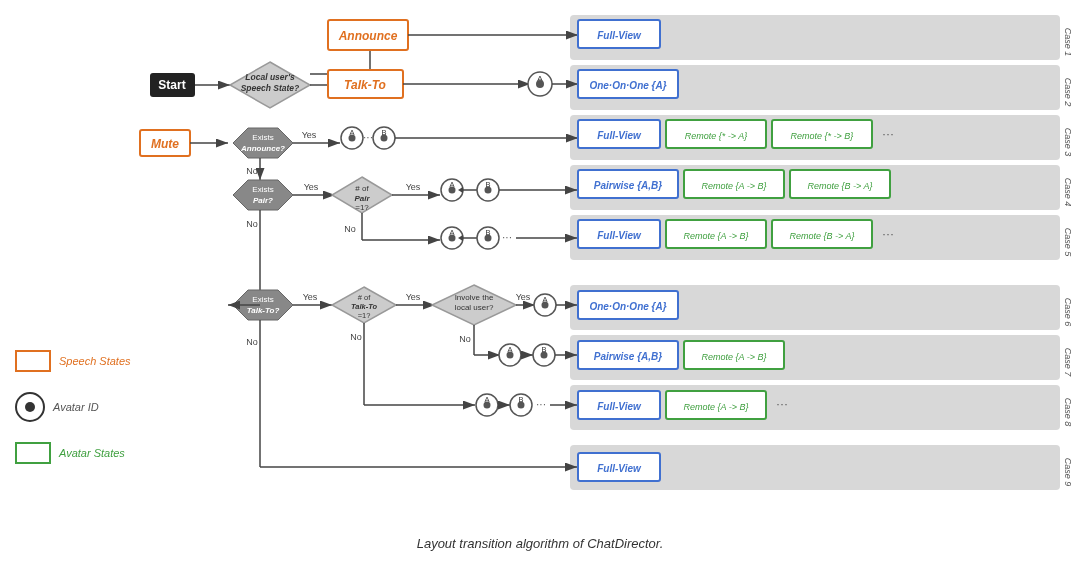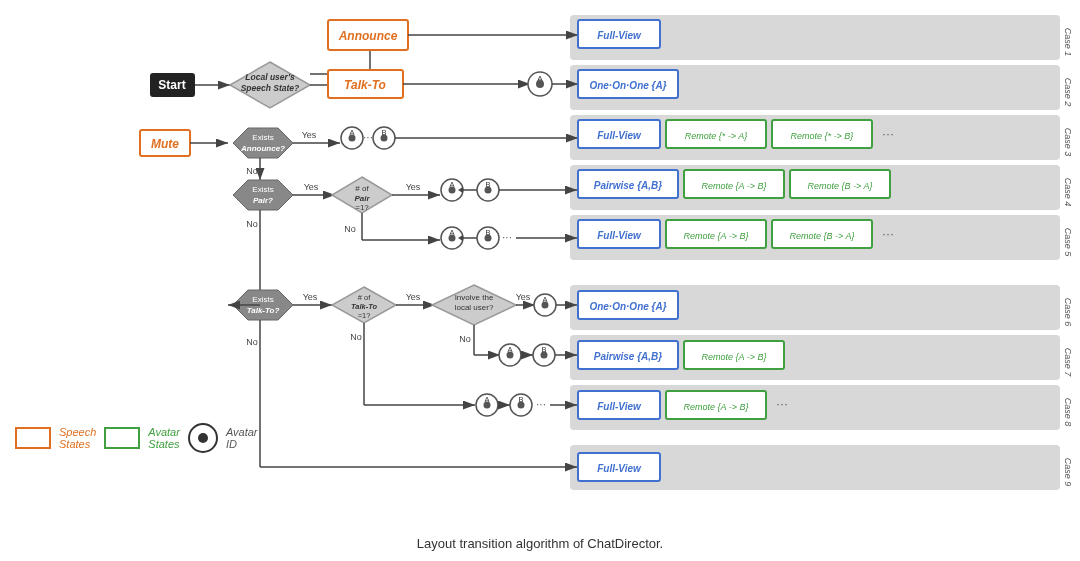--- a/index.html
+++ b/index.html
@@ -22,21 +22,22 @@
     .diagram-area {
       display: flex;
       flex-direction: row;
       width: 100%;
       position: relative;
     }
     .left-panel {
       width: 130px;
       flex-shrink: 0;
       display: flex;
-      gap: 8px;
+      flex-direction: column;
+      gap: 16px;
       padding-top: 340px;
       padding-left: 5px;
     }
     .legend-item {
       display: flex;
       align-items: center;
       gap: 8px;
       margin-bottom: 4px;
     }
     .legend-box {
@@ -85,20 +86,21 @@
       position: absolute;
       top: 0; left: 0;
       width: 100%;
       height: 100%;
       overflow: visible;
     }
 
     .caption {
       text-align: center;
       font-size: 13px;
+      font-style: italic;
       color: #333;
       margin-top: 6px;
     }
 
     
     .node-start rect {
       fill: #222;
     }
     .node-start text {
       fill: #fff;
@@ -149,28 +151,28 @@
 
 <div class="main-container">
   <div class="diagram-area">
 
     <div class="left-panel">
       <div class="legend-item">
         <div class="legend-box orange"></div>
         <span class="legend-label colored">Speech States</span>
       </div>
       <div class="legend-item">
-        <div class="legend-box green"></div>
-        <span class="legend-label green">Avatar States</span>
-      </div>
-      <div class="legend-item">
         <div class="legend-circle">
           <div class="legend-dot"></div>
         </div>
         <span class="legend-label">Avatar ID</span>
+      </div>
+      <div class="legend-item">
+        <div class="legend-box green"></div>
+        <span class="legend-label green">Avatar States</span>
       </div>
     </div>
 
     <div class="flow-canvas">
       <svg class="flow-svg" viewBox="0 0 930 520">
         <defs>
           <marker id="arrowhead" markerWidth="8" markerHeight="6" refX="8" refY="3" orient="auto">
             <polygon points="0 0, 8 3, 0 6" class="arrowhead"></polygon>
           </marker>
           <marker id="arrowhead-sm" markerWidth="6" markerHeight="5" refX="6" refY="2.5" orient="auto">

